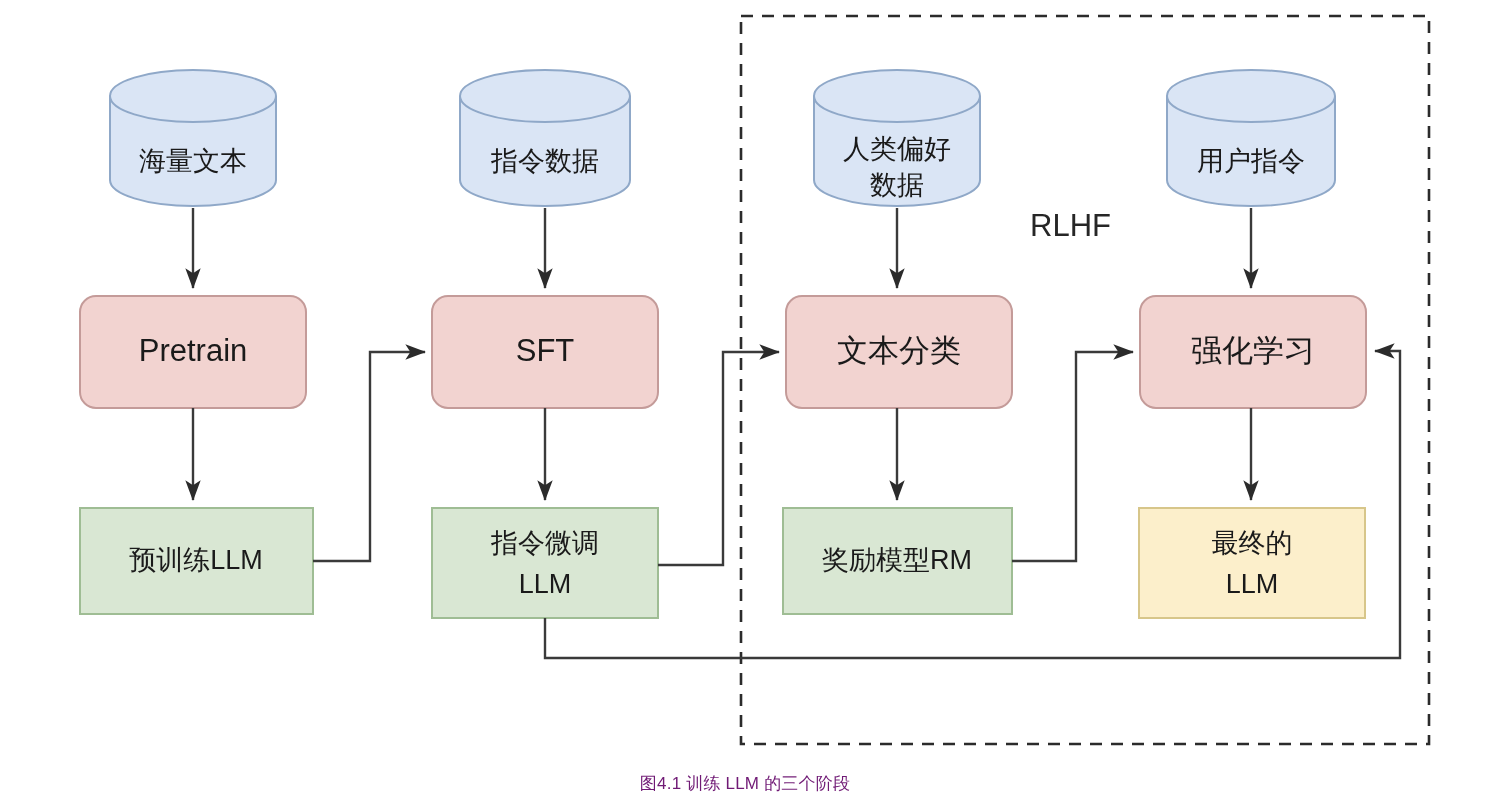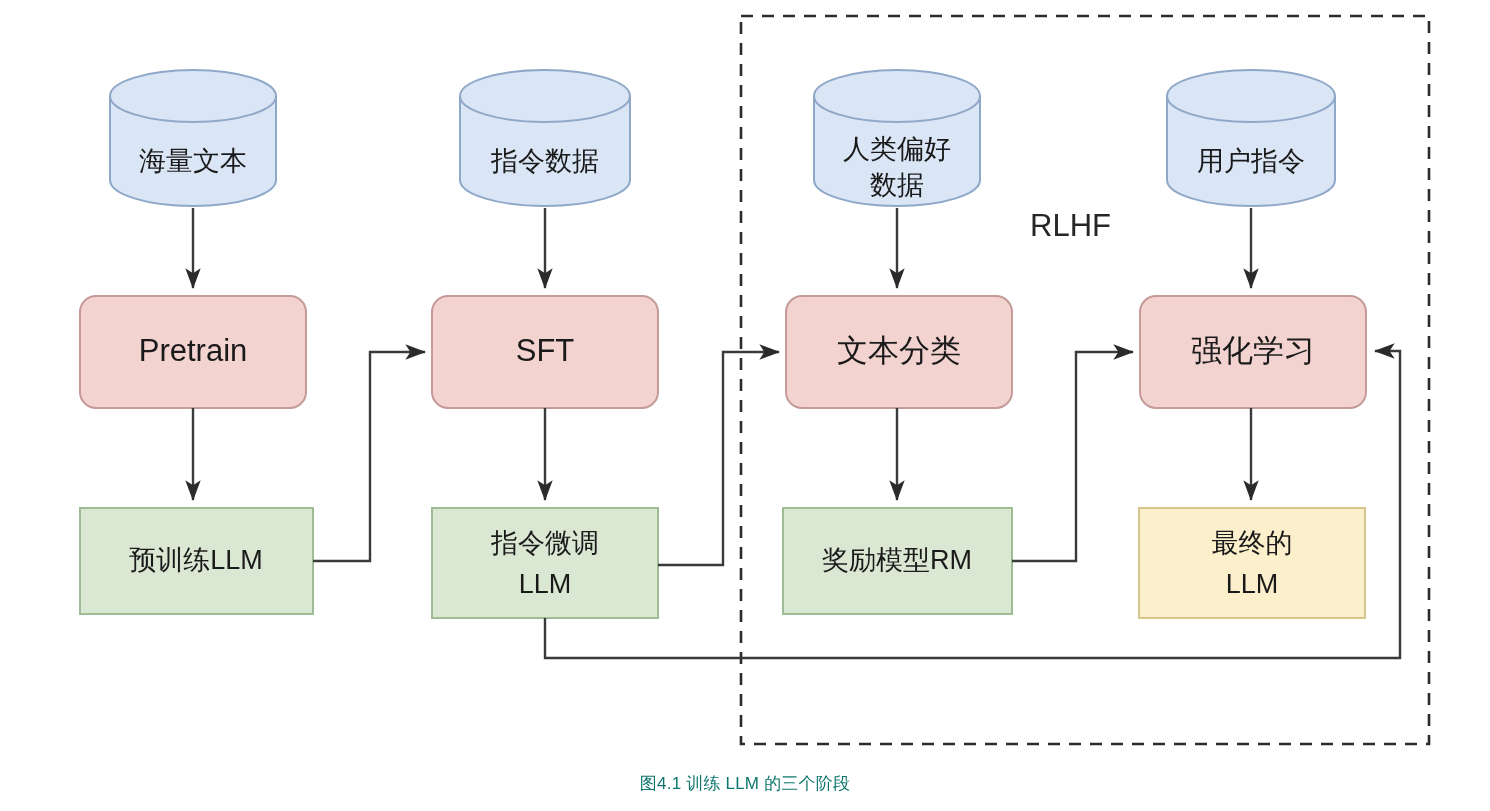--- a/index.html
+++ b/index.html
@@ -35,21 +35,21 @@
   .proc-label { font-size: 31px; }
   .out-label  { font-size: 27px; }
   .group-label { font-size: 31px; fill: #262626; text-anchor: start; }
   .caption-text {
     position: absolute;
     left: 0;
     top: 772px;
     width: 1490px;
     text-align: center;
     font-size: 17px;
-    color: #0f766e;
+    color: #701a75;
     font-family: "Liberation Sans", "DejaVu Sans", sans-serif;
     letter-spacing: 0.2px;
   }
   .edge { fill: none; stroke: #3a3a3a; stroke-width: 2.4; }
   .dashed-group { fill: none; stroke: #2b2b2b; stroke-width: 2.6; stroke-dasharray: 12 9; }
 </style>
 </head>
 <body>
 
 <div id="diagram-root">

